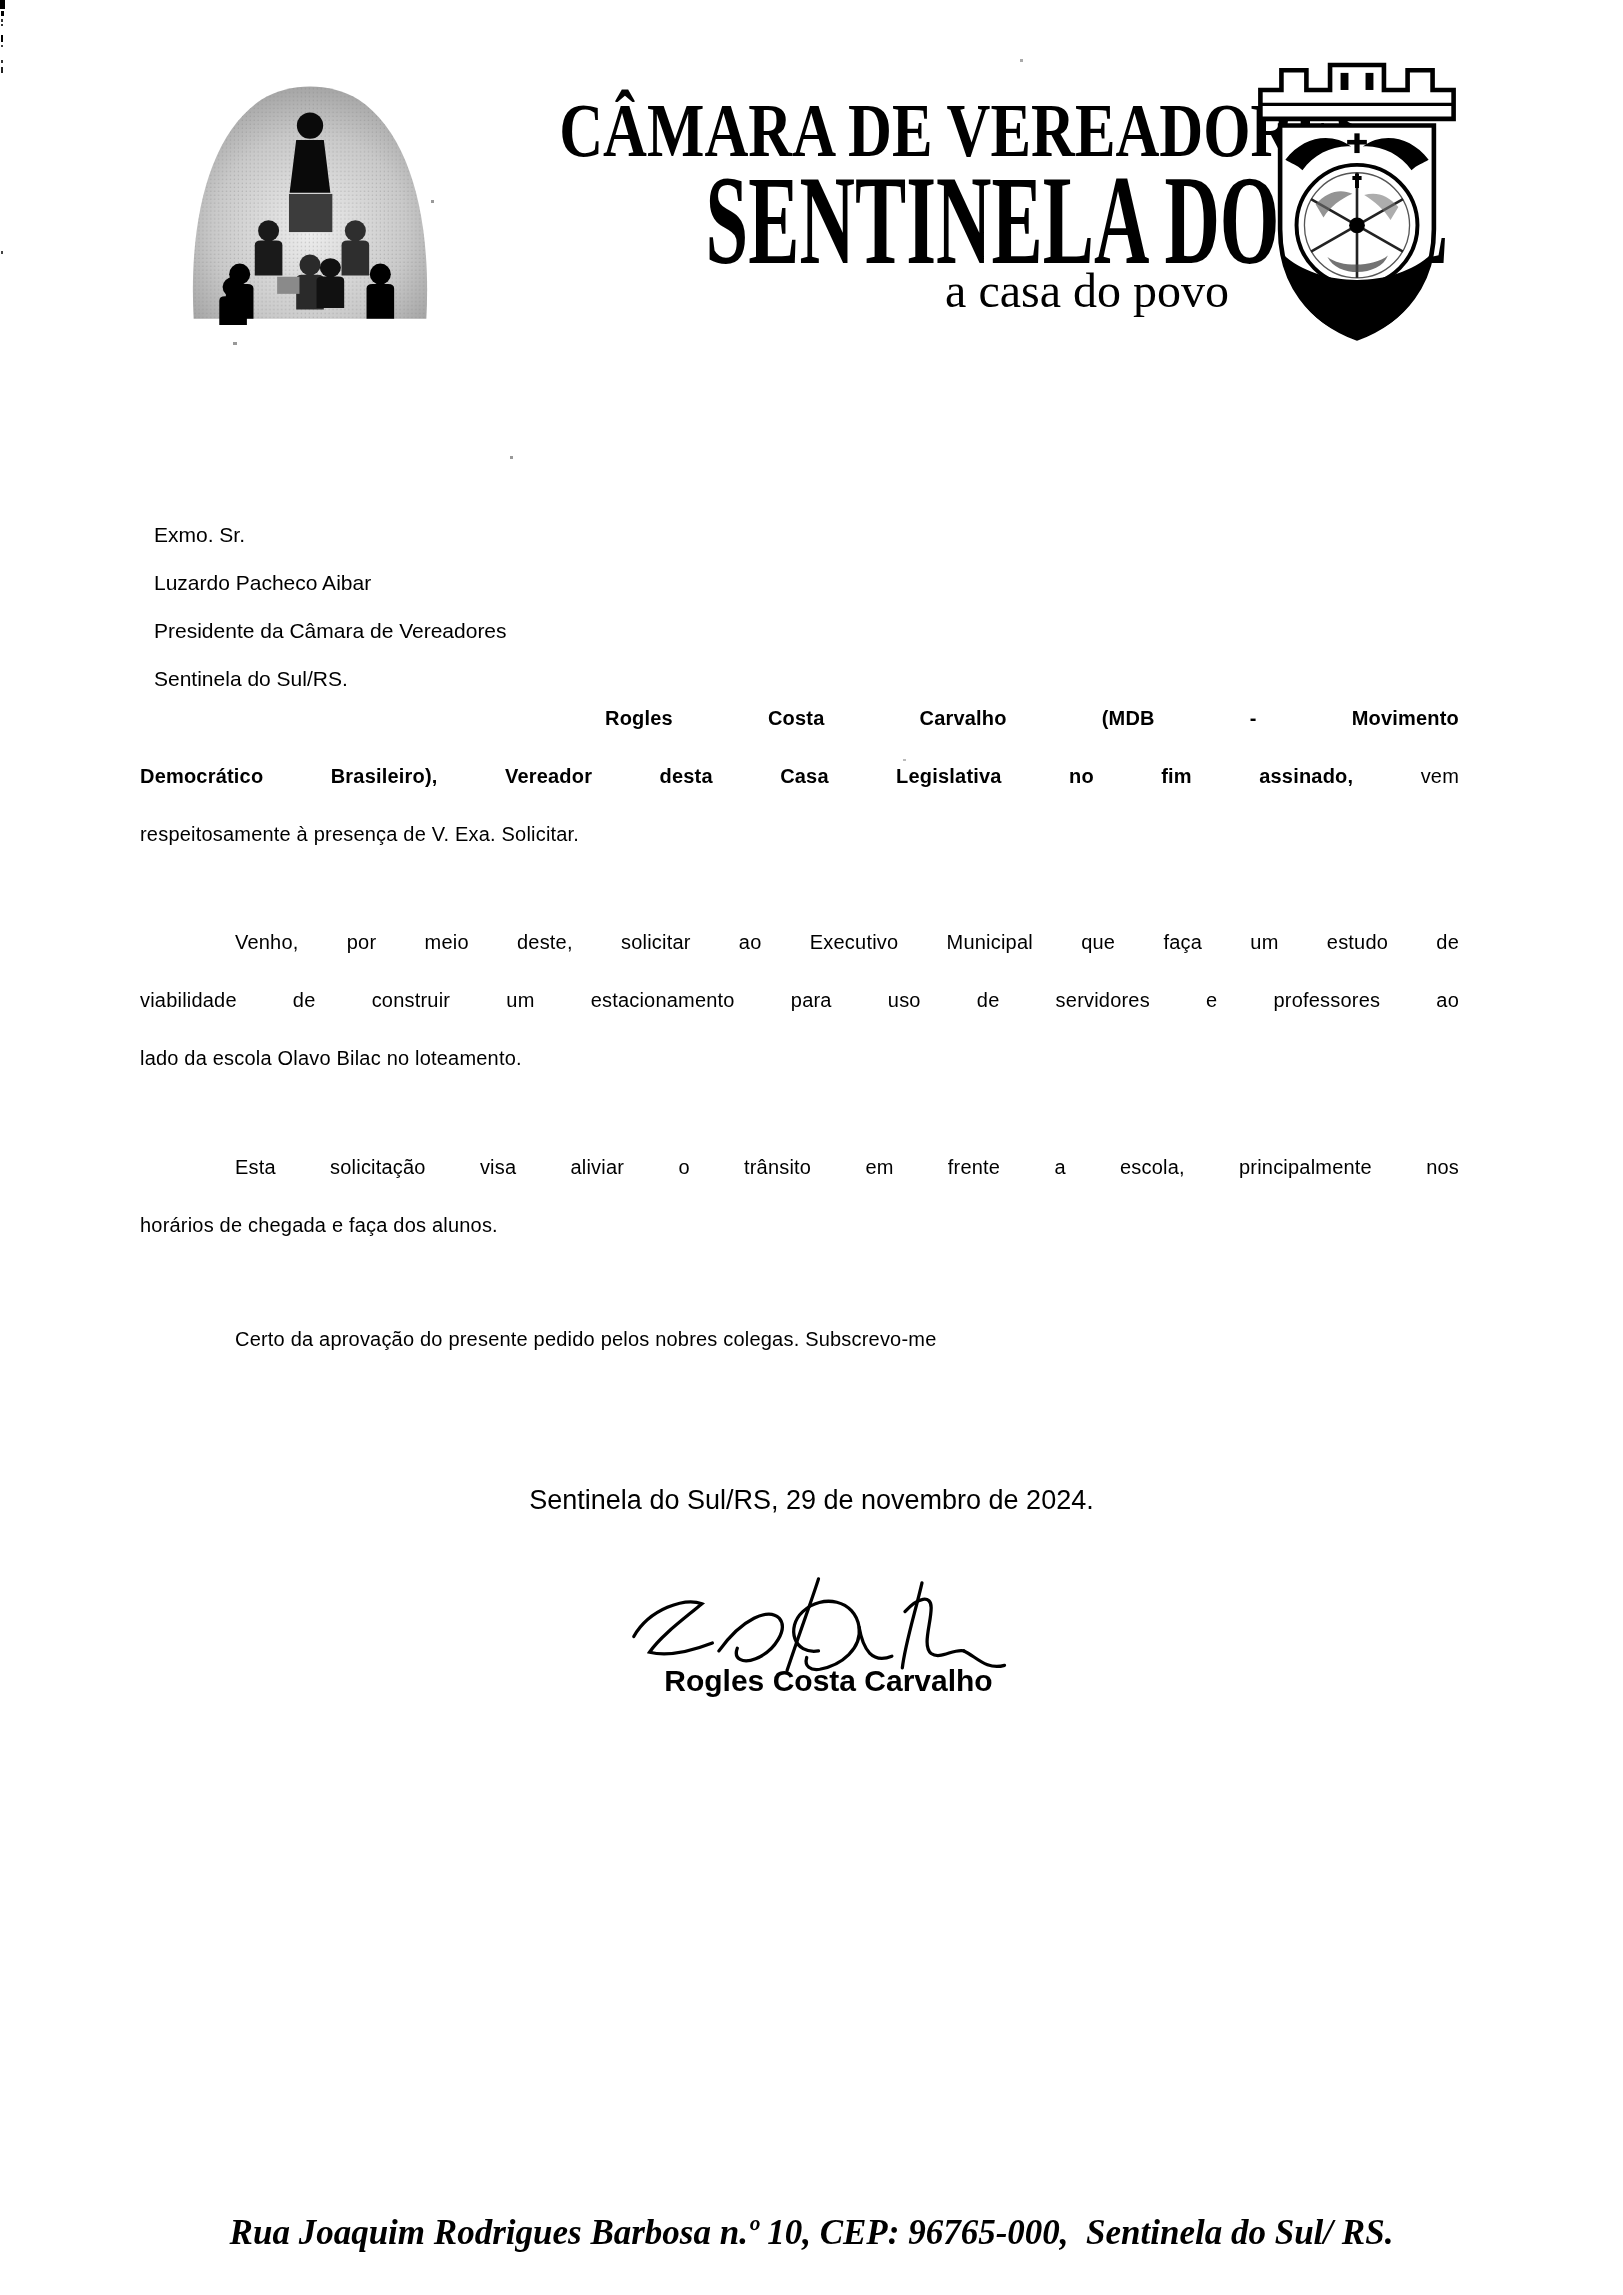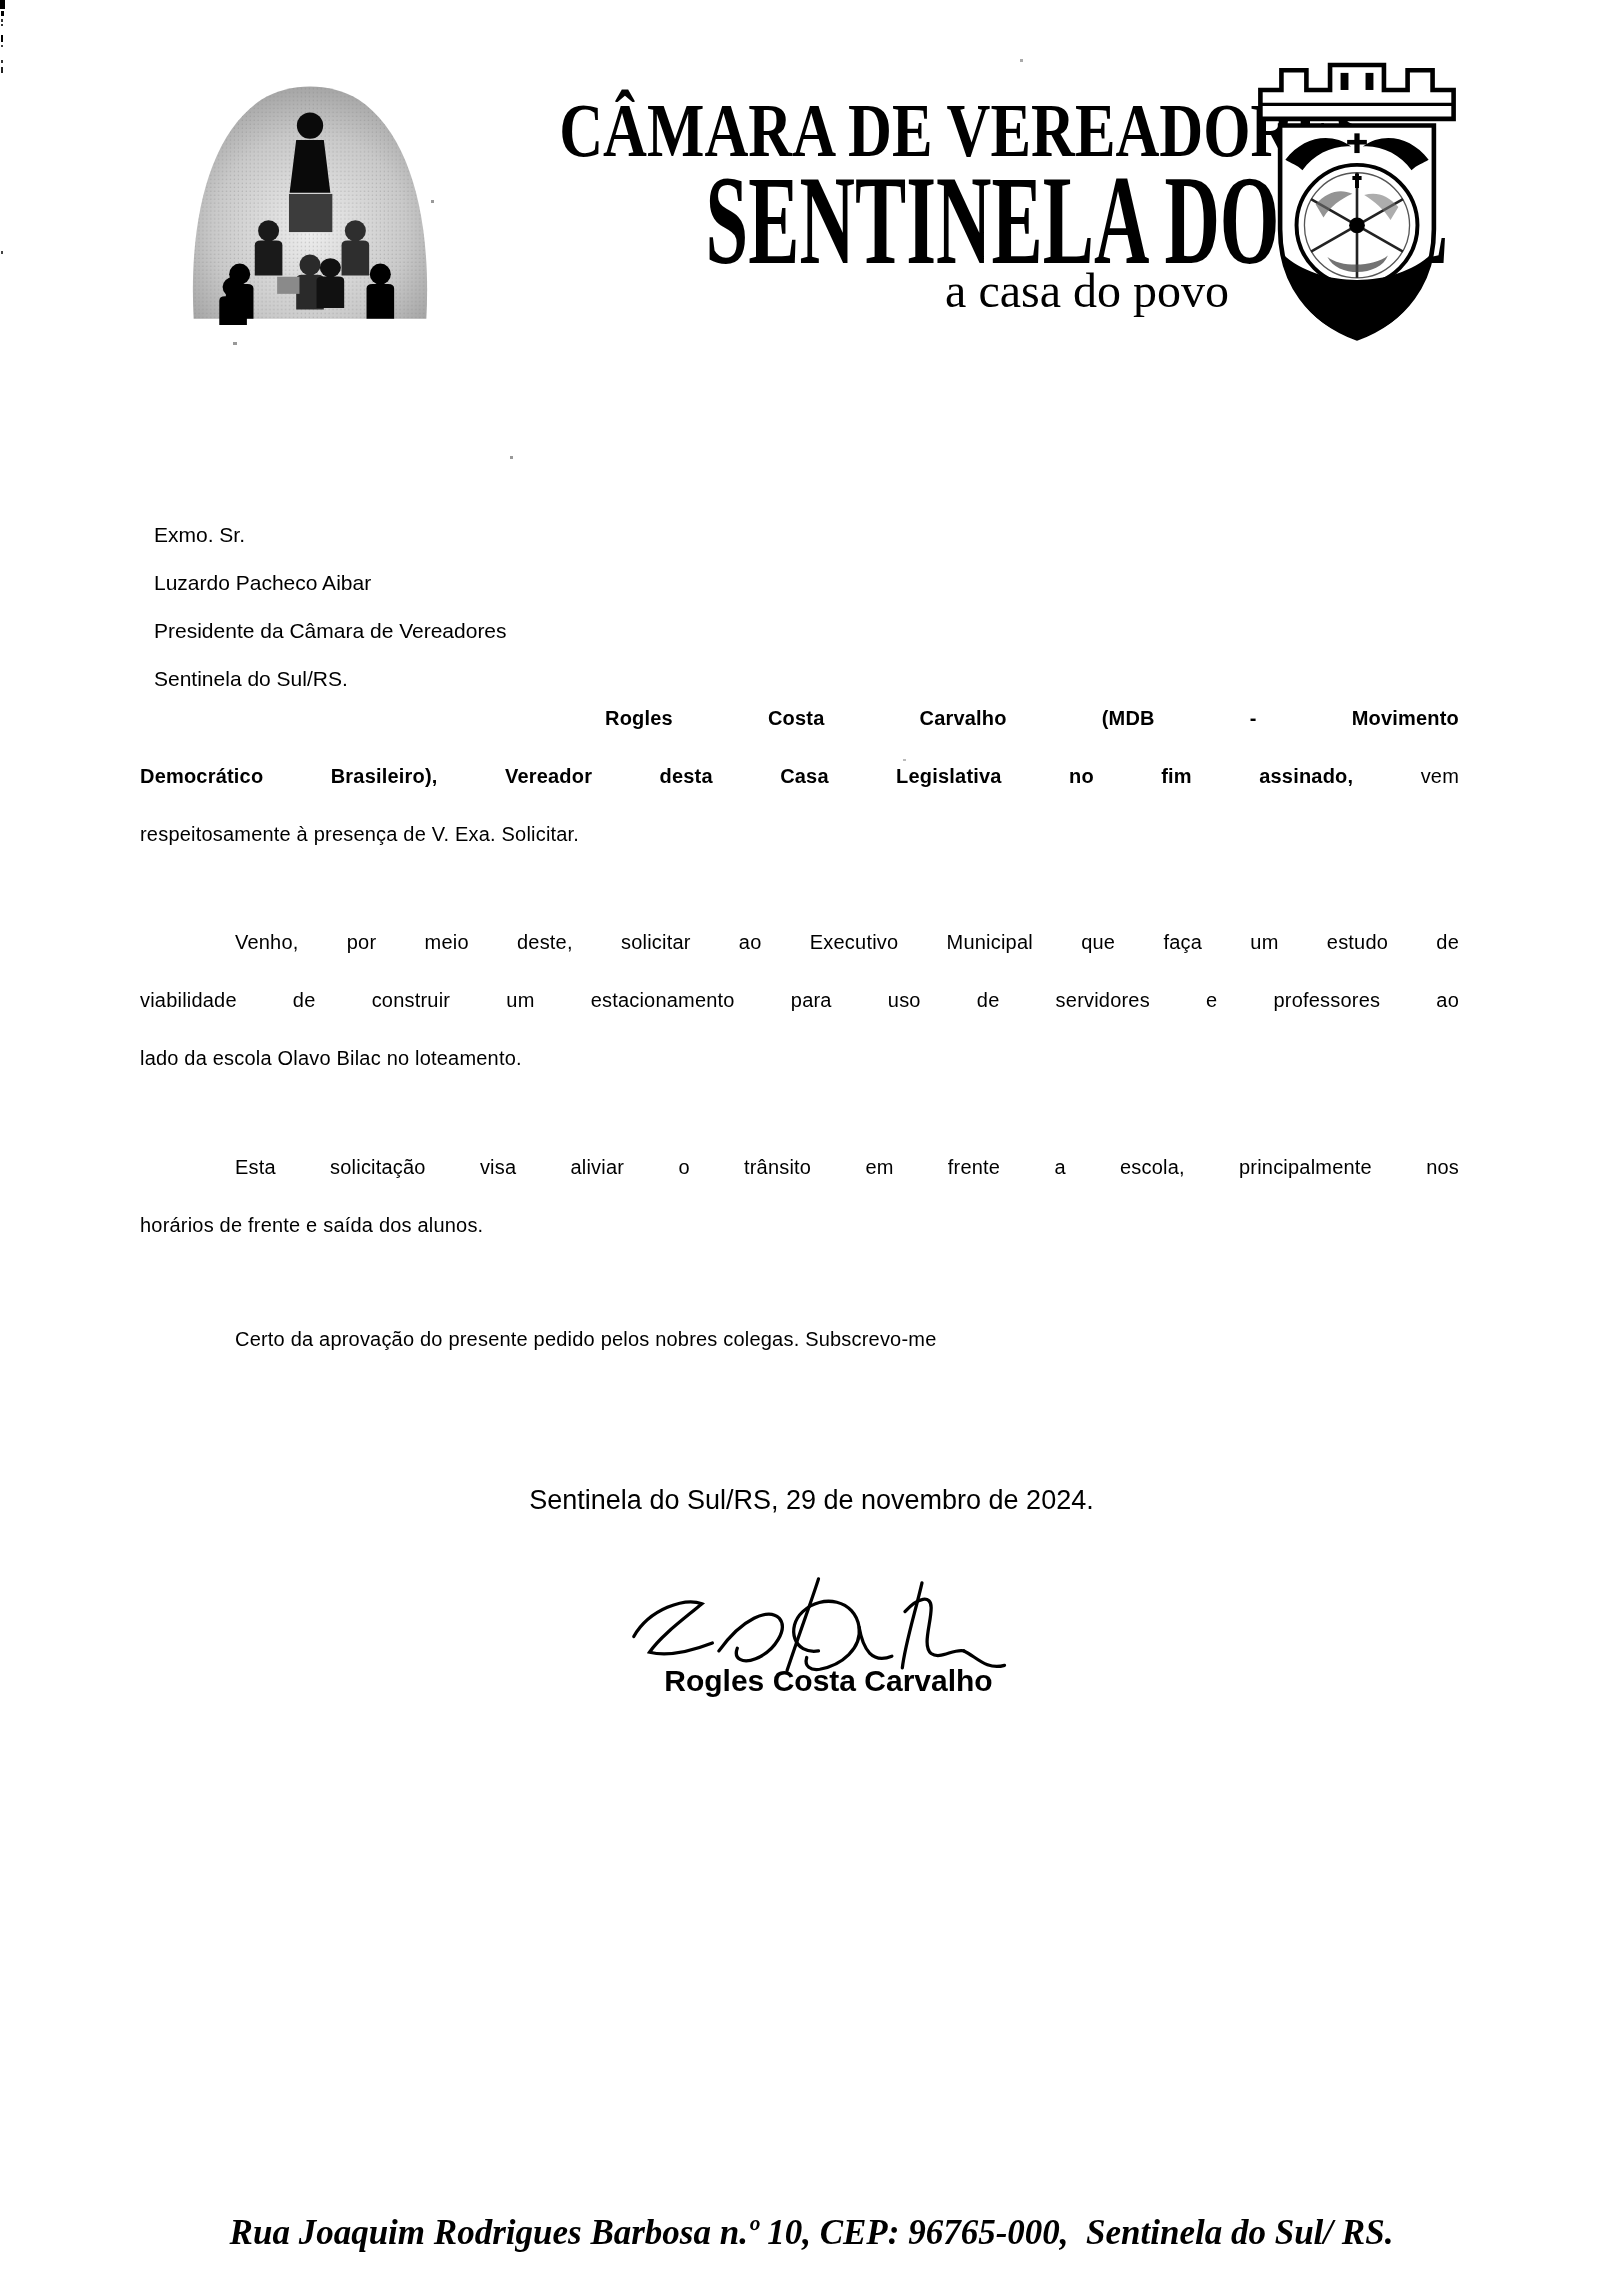--- a/index.html
+++ b/index.html
@@ -166,21 +166,21 @@
   </div>
 
   <div class="para p2">
     <div class="bline ind-tab">Venho, por meio deste, solicitar ao Executivo Municipal que faça um estudo de</div>
     <div class="bline">viabilidade de construir um estacionamento para uso de servidores e professores ao</div>
     <div class="bline last">lado da escola Olavo Bilac no loteamento.</div>
   </div>
 
   <div class="para p3">
     <div class="bline ind-tab">Esta solicitação visa aliviar o trânsito em frente a escola, principalmente nos</div>
-    <div class="bline last">horários de frente e saída dos alunos.</div>
+    <div class="bline last">horários de chegada e faça dos alunos.</div>
   </div>
 
   <div class="para p4">
     <div class="bline left ind-tab">Certo da aprovação do presente pedido pelos nobres colegas. Subscrevo-me</div>
   </div>
 
   <div class="date-line">Sentinela do Sul/RS, 29 de novembro de 2024.</div>
 
   <svg class="sig-scrawl" viewBox="0 0 600 200" fill="none" stroke="#000" stroke-width="5" stroke-linecap="round">
     <path d="M18,100 C42,58 96,40 122,50 C96,72 60,98 42,124 C74,132 112,120 138,110"></path>

